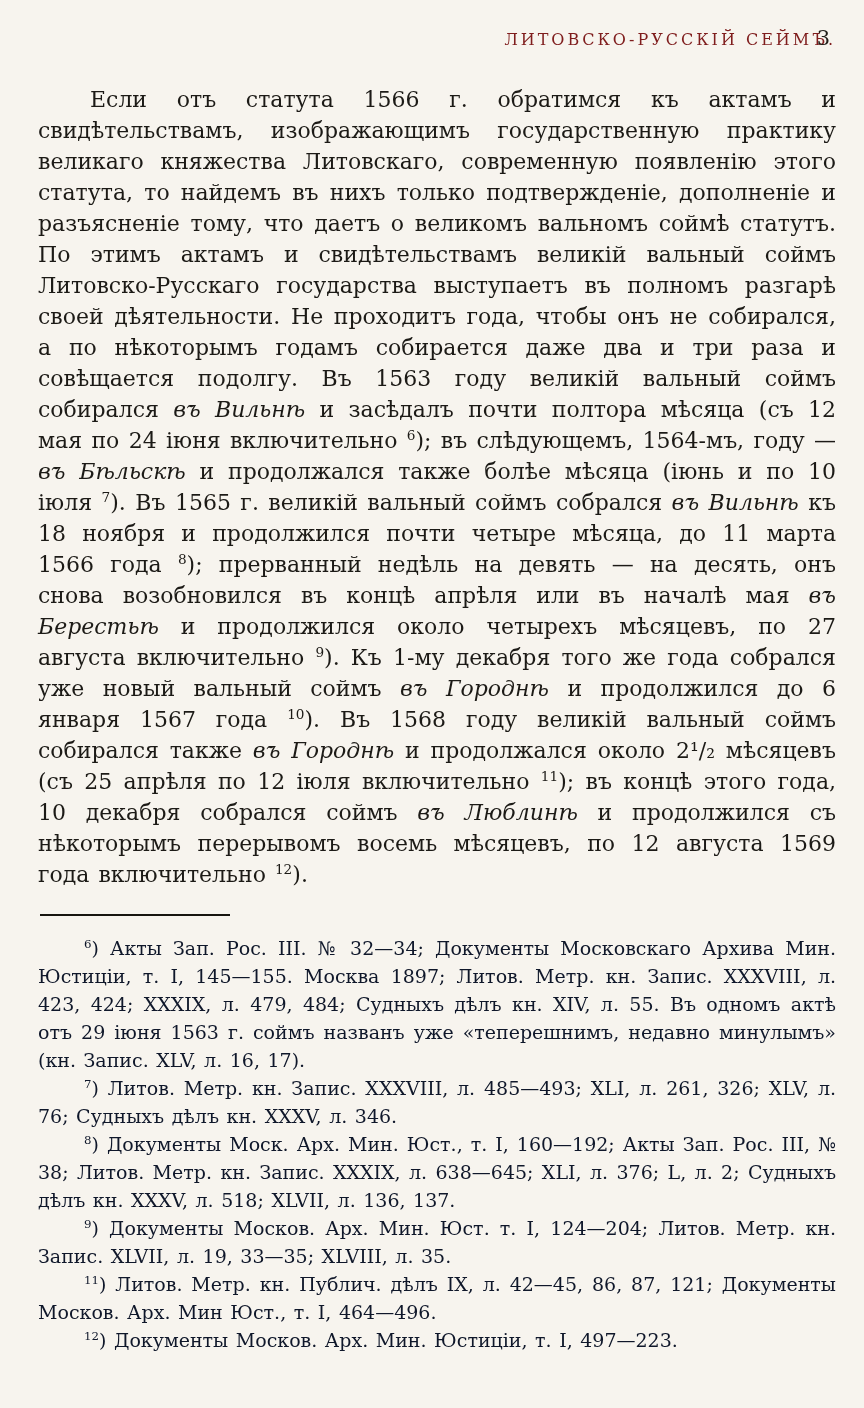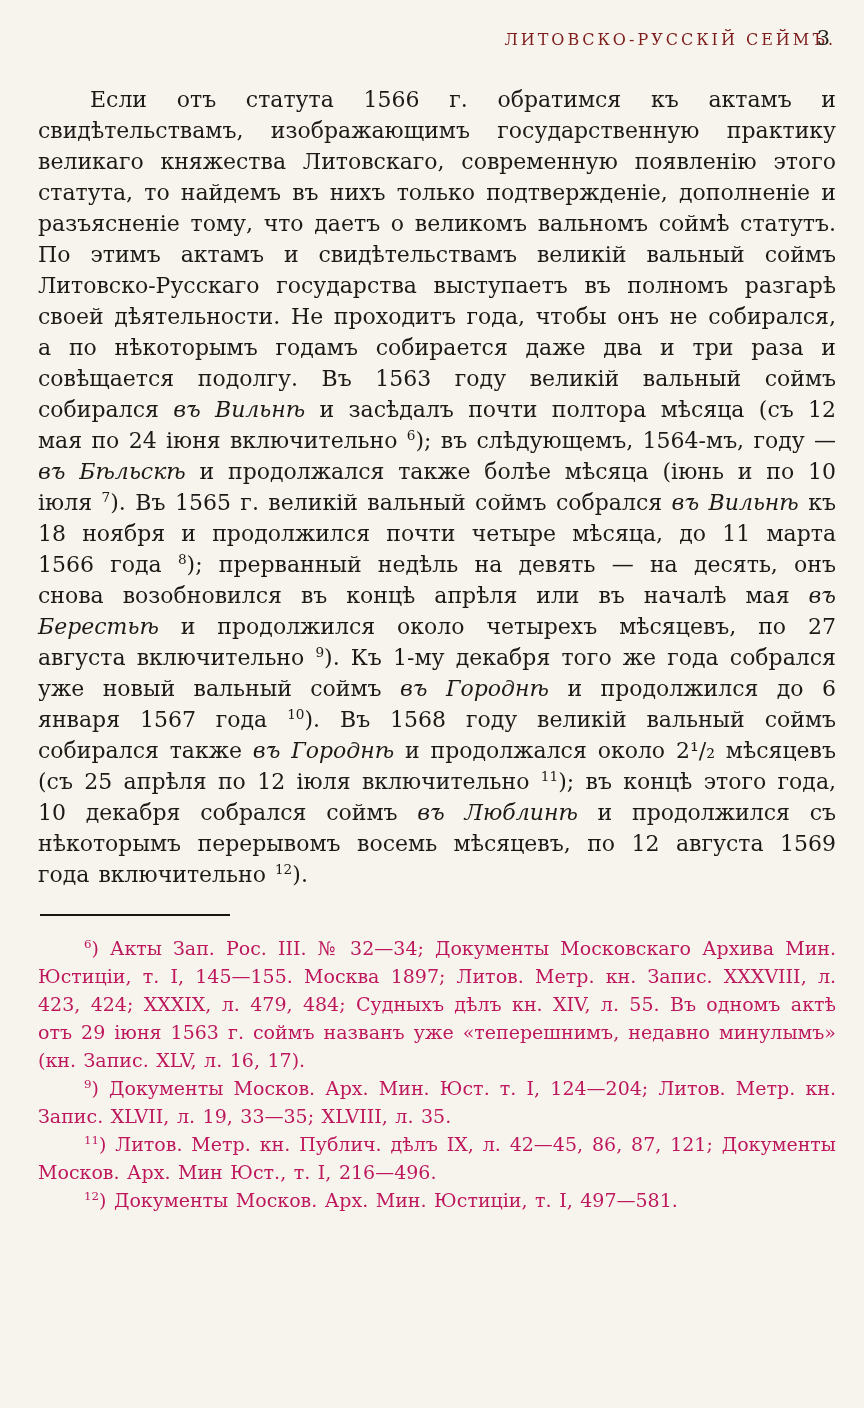--- a/index.html
+++ b/index.html
@@ -61,37 +61,39 @@
   .footnotes {
     margin-top: 18px;
   }
   .footnote {
     margin: 0;
     font-size: 19px;
     line-height: 28px;
     text-align: justify;
     text-indent: 46px;
     word-spacing: 1.5px;
-    color: #be185d;
+    color: #0f172a;
   }
 </style>
 </head>
 <body>
 
 <div class="page">
   <header class="page-header">
     <div class="running-title">ЛИТОВСКО-РУССКІЙ СЕЙМЪ.</div>
     <div class="page-number">3</div>
   </header>
 
   <main>
     <p class="body-text"><span>Если отъ статута 1566 г. обратимся къ актамъ и свидѣтельствамъ, изображающимъ государственную практику великаго княжества Литовскаго, современную появленію этого статута, то найдемъ въ нихъ только подтвержденіе, дополненіе и разъясненіе тому, что даетъ о великомъ вальномъ соймѣ статутъ. По этимъ актамъ и свидѣтельствамъ великій вальный соймъ Литовско-Русскаго государства выступаетъ въ полномъ разгарѣ своей дѣятельности. Не проходитъ года, чтобы онъ не собирался, а по нѣкоторымъ годамъ собирается даже два и три раза и совѣщается подолгу. Въ 1563 году великій вальный соймъ собирался </span><i>въ Вильнѣ</i><span> и засѣдалъ почти полтора мѣсяца (съ 12 мая по 24 іюня включительно </span><sup>6</sup><span>); въ слѣдующемъ, 1564-мъ, году — </span><i>въ Бѣльскѣ</i><span> и продолжался также болѣе мѣсяца (іюнь и по 10 іюля </span><sup>7</sup><span>). Въ 1565 г. великій вальный соймъ собрался </span><i>въ Вильнѣ</i><span> къ 18 ноября и продолжился почти четыре мѣсяца, до 11 марта 1566 года </span><sup>8</sup><span>); прерванный недѣль на девять — на десять, онъ снова возобновился въ концѣ апрѣля или въ началѣ мая </span><i>въ Берестьѣ</i><span> и продолжился около четырехъ мѣсяцевъ, по 27 августа включительно </span><sup>9</sup><span>). Къ 1-му декабря того же года собрался уже новый вальный соймъ </span><i>въ Городнѣ</i><span> и продолжился до 6 января 1567 года </span><sup>10</sup><span>). Въ 1568 году великій вальный соймъ собирался также </span><i>въ Городнѣ</i><span> и продолжался около 2¹/₂ мѣсяцевъ (съ 25 апрѣля по 12 іюля включительно </span><sup>11</sup><span>); въ концѣ этого года, 10 декабря собрался соймъ </span><i>въ Люблинѣ</i><span> и продолжился съ нѣкоторымъ перерывомъ восемь мѣсяцевъ, по 12 августа 1569 года включительно </span><sup>12</sup><span>).</span></p>
   </main>
 
   <hr class="footnote-rule">
 
   <section class="footnotes">
       <p class="footnote"><sup>6</sup><span>) Акты Зап. Рос. III. № 32—34; Документы Московскаго Архива Мин. Юстиціи, т. I, 145—155. Москва 1897; Литов. Метр. кн. Запис. XXXVIII, л. 423, 424; XXXIX, л. 479, 484; Судныхъ дѣлъ кн. XIV, л. 55. Въ одномъ актѣ отъ 29 іюня 1563 г. соймъ названъ уже «теперешнимъ, недавно минулымъ» (кн. Запис. XLV, л. 16, 17).</span></p>
+      <p class="footnote"><sup>7</sup><span>) Литов. Метр. кн. Запис. XXXVIII, л. 485—493; XLI, л. 261, 326; XLV, л. 76; Судныхъ дѣлъ кн. XXXV, л. 346.</span></p>
+      <p class="footnote"><sup>8</sup><span>) Документы Моск. Арх. Мин. Юст., т. I, 160—192; Акты Зап. Рос. III, № 38; Литов. Метр. кн. Запис. XXXIX, л. 638—645; XLI, л. 376; L, л. 2; Судныхъ дѣлъ кн. XXXV, л. 518; XLVII, л. 136, 137.</span></p>
       <p class="footnote"><sup>9</sup><span>) Документы Москов. Арх. Мин. Юст. т. I, 124—204; Литов. Метр. кн. Запис. XLVII, л. 19, 33—35; XLVIII, л. 35.</span></p>
-      <p class="footnote"><sup>11</sup><span>) Литов. Метр. кн. Публич. дѣлъ IX, л. 42—45, 86, 87, 121; Документы Москов. Арх. Мин Юст., т. I, 216—496.</span></p>
-      <p class="footnote"><sup>12</sup><span>) Документы Москов. Арх. Мин. Юстиціи, т. I, 497—581.</span></p>
+      <p class="footnote"><sup>11</sup><span>) Литов. Метр. кн. Публич. дѣлъ IX, л. 42—45, 86, 87, 121; Документы Москов. Арх. Мин Юст., т. I, 464—496.</span></p>
+      <p class="footnote"><sup>12</sup><span>) Документы Москов. Арх. Мин. Юстиціи, т. I, 497—223.</span></p>
     </section>
 </div>
 
 </body></html>

